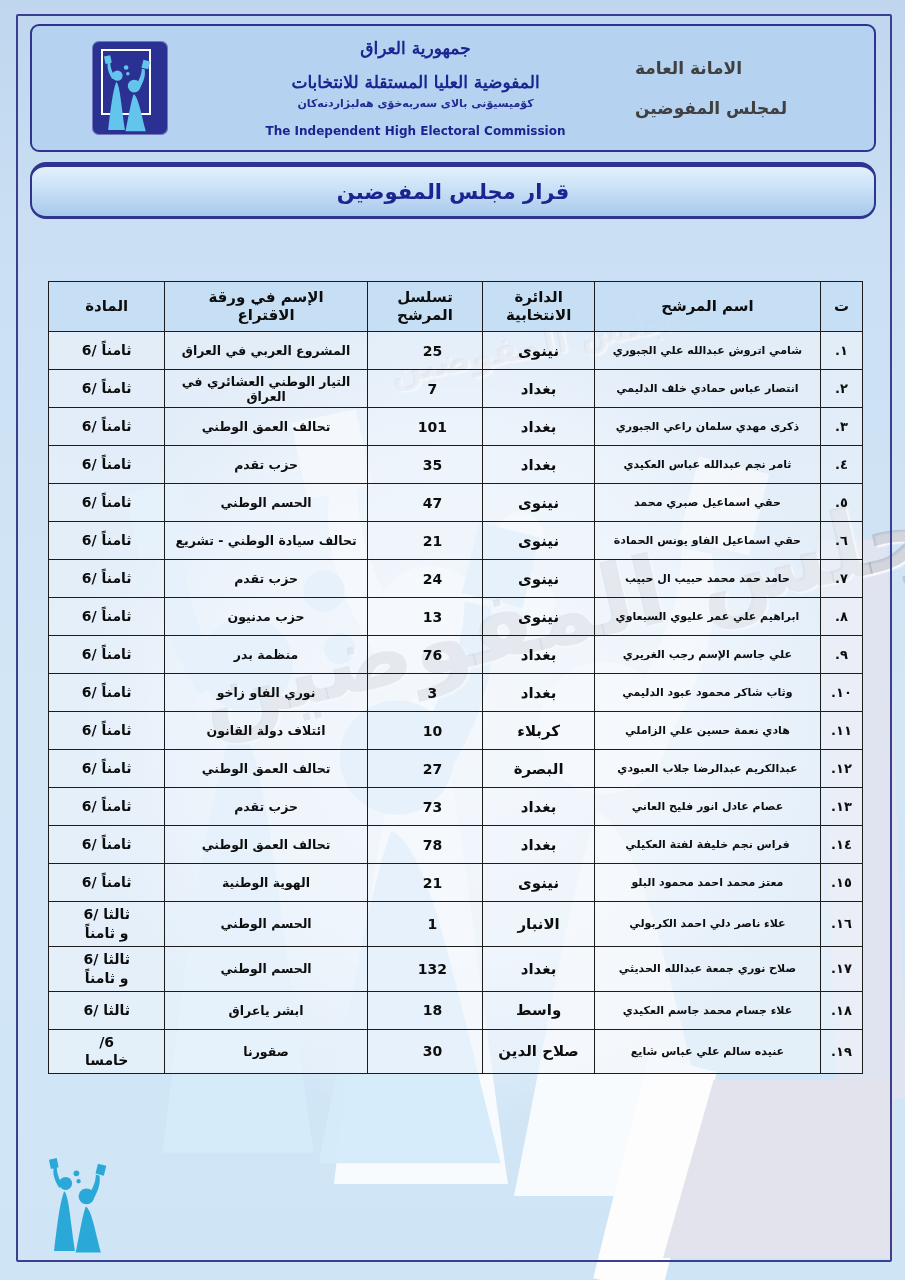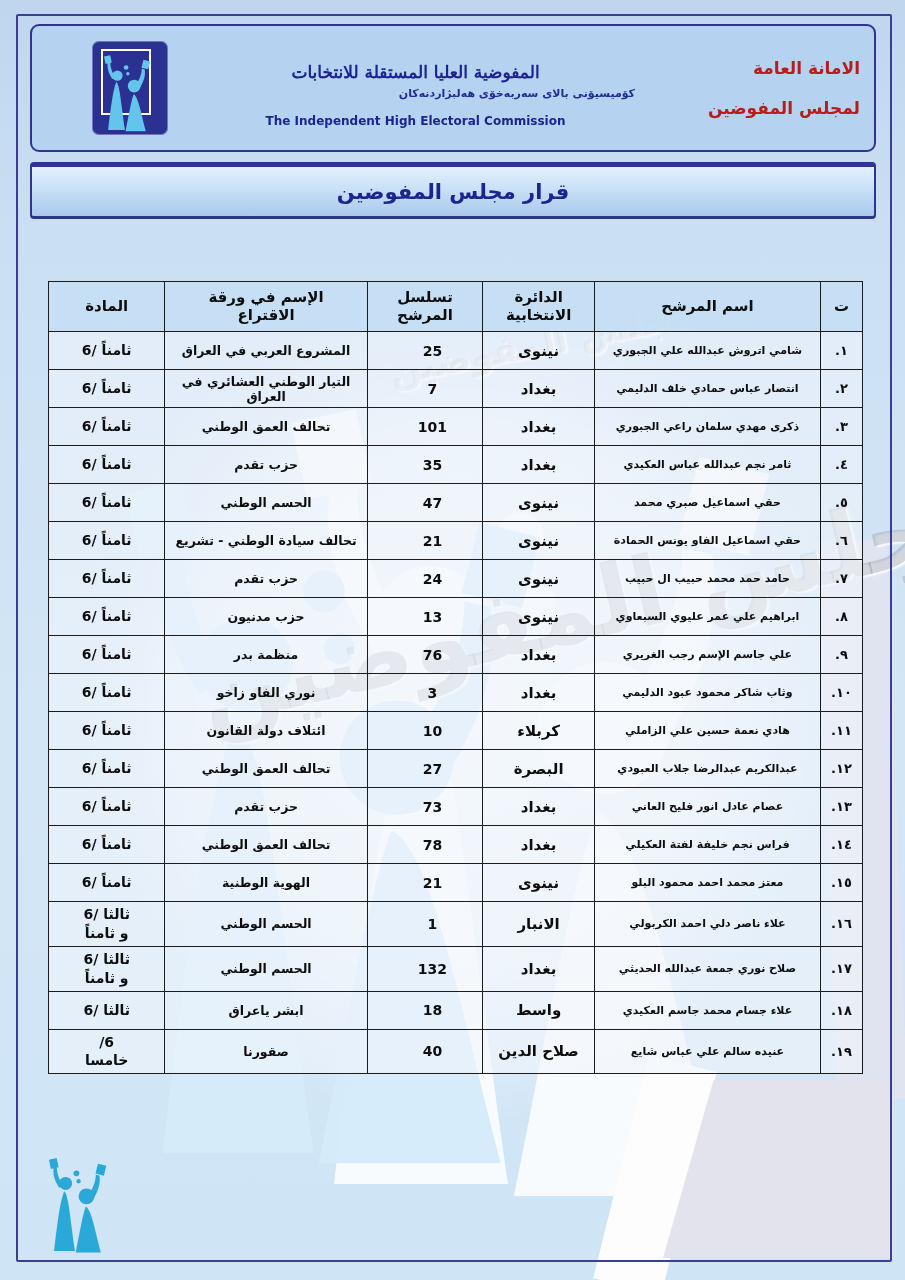--- a/index.html
+++ b/index.html
@@ -31,34 +31,34 @@
     position:absolute;left:16px;top:14px;width:872px;height:1244px;
     border:2px solid #3a3f90;border-radius:2px;pointer-events:none;
   }
   
   .header-band{
     position:absolute;left:30px;top:24px;width:846px;height:128px;
     background:rgba(180,210,239,.96);
     border:2px solid #2f358f;border-radius:9px;
     display:flex;align-items:center;box-sizing:border-box;padding:0 14px;
   }
-  .hdr-right{width:225px;text-align:right;color:#b91c1c;font-weight:bold;font-size:17px;line-height:40px;}
+  .hdr-right{width:225px;text-align:left;color:#404040;font-weight:bold;font-size:17px;line-height:40px;}
   .hdr-center{flex:1;text-align:center;color:#1b2490;}
   .hdr-center .cal1{font-family:"DejaVu Serif",serif;font-weight:bold;font-size:17px;}
   .hdr-center .cal2{font-family:"DejaVu Serif",serif;font-weight:bold;font-size:17px;margin-top:14px;}
-  .hdr-center .ku{font-weight:bold;font-size:11px;margin-top:5px;color:#232b92;text-align:right;}
+  .hdr-center .ku{font-weight:bold;font-size:11px;margin-top:5px;color:#232b92;}
   .hdr-center .en{font-weight:bold;font-size:12px;margin-top:14px;color:#1b2490;}
   .hdr-logo{position:relative;width:76px;height:94px;background:#2b3193;border-radius:7px;margin:0 28px 0 46px;box-shadow:0 0 0 1px rgba(255,255,255,.35) inset;}
   .hdr-logo .frame{position:absolute;left:9px;top:8px;width:46px;height:62px;border:2.5px solid #ffffff;}
   .hdr-logo svg{position:absolute;left:8px;bottom:1px;width:58px;height:82px;fill:#63c5ec;}
   
   .title-bar{
     position:absolute;left:30px;top:162px;width:846px;height:57px;box-sizing:border-box;
     background:linear-gradient(180deg,#e3f1fc 0%,#c9e0f6 45%,#a9c9ec 100%);
-    border:2px solid #2f358f;border-top-width:5px;border-bottom-width:3px;border-radius:4px;
+    border:2px solid #2f358f;border-top-width:5px;border-bottom-width:3px;border-radius:16px;
     display:flex;align-items:center;justify-content:center;
   }
   .title-bar .t{color:#1b2490;font-weight:bold;font-size:21px;}
   
   .table-wrap{position:absolute;left:48px;top:281px;width:815px;}
   table{border-collapse:collapse;width:100%;direction:rtl;}
   th,td{border:1.6px solid #1c1c1c;box-sizing:border-box;vertical-align:middle;}
   thead th{
     background:rgba(198,222,243,.95);color:#0d0d0d;
     font-weight:bold;font-size:15px;height:50px;line-height:1.15;padding:2px 13px;text-align:center;
@@ -106,20 +106,21 @@
 <div class="wm wm-text wm-text-big">مجلس المفوضين</div>
 
 <div class="page-frame"></div>
 
 <div class="header-band" dir="rtl">
   <div class="hdr-right">
     <div>الامانة العامة</div>
     <div>لمجلس المفوضين</div>
   </div>
   <div class="hdr-center">
+    <div class="cal1">جمهورية العراق</div>
     <div class="cal2">المفوضية العليا المستقلة للانتخابات</div>
     <div class="ku">كۆميسيۆنى بالاى سەربەخۆى هەلبژاردنەكان</div>
     <div class="en" dir="ltr">The Independent High Electoral Commission</div>
   </div>
   <div class="hdr-logo">
     <div class="frame"></div>
     <svg>
         <use href="#ihec-figures"></use>
       </svg>
   </div>
@@ -329,21 +330,21 @@
     <td class="c-serial">18</td>
     <td class="c-ballot">ابشر ياعراق</td>
     <td class="c-article">
             <div dir="ltr">6/ ثالثا</div>
           </td>
   </tr>
         <tr>
     <td class="c-idx">١٩.</td>
     <td class="c-name">عنيده سالم علي عباس شايع</td>
     <td class="c-dist">صلاح الدين</td>
-    <td class="c-serial">40</td>
+    <td class="c-serial">30</td>
     <td class="c-ballot">صقورنا</td>
     <td class="c-article">
             <div dir="ltr">/6</div>
             <div dir="rtl">خامسا</div>
           </td>
   </tr>
       </tbody>
   </table>
 </div>
 

